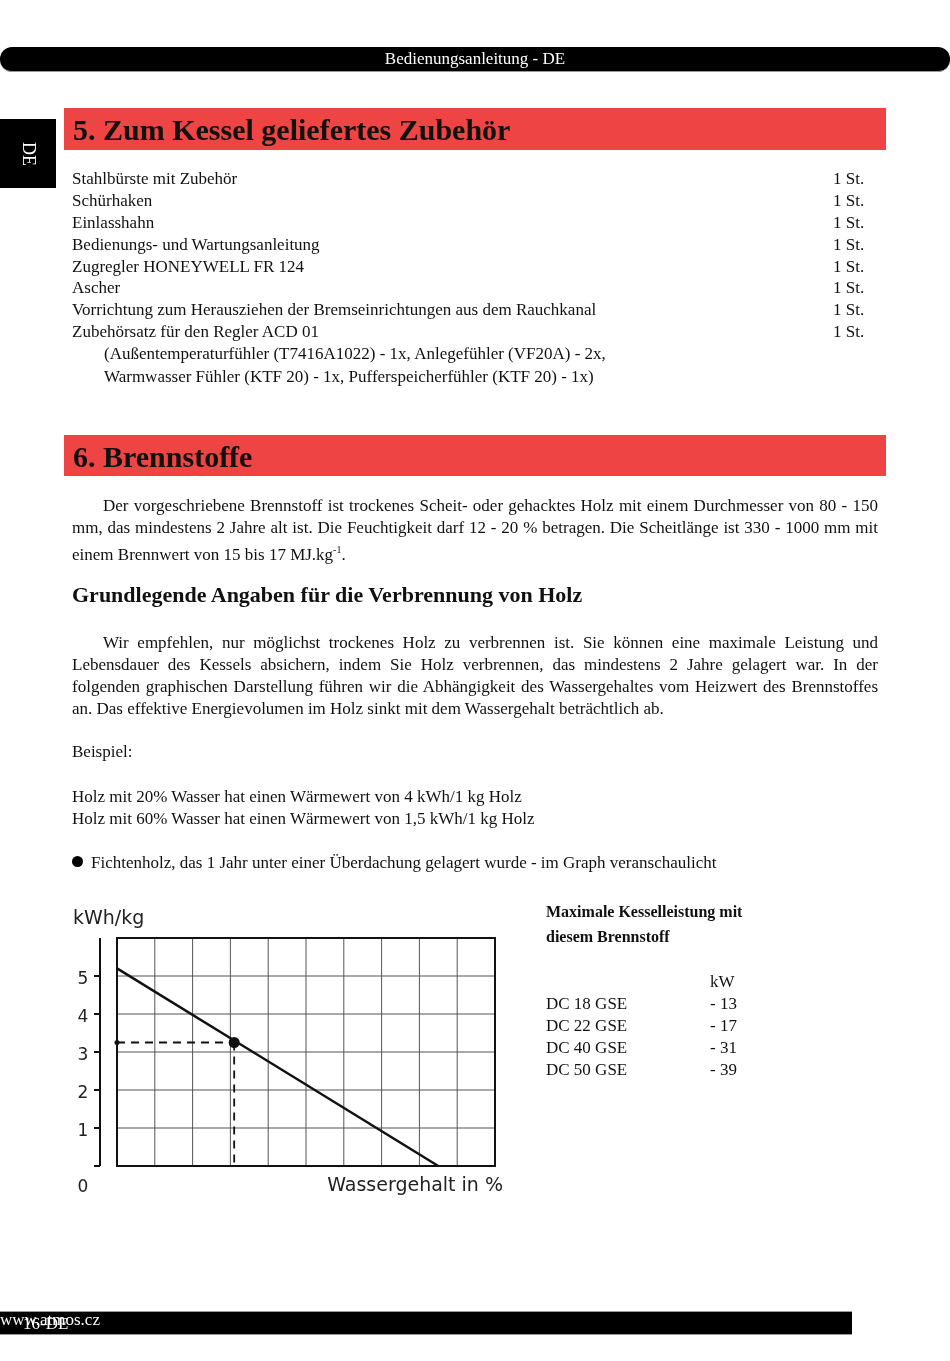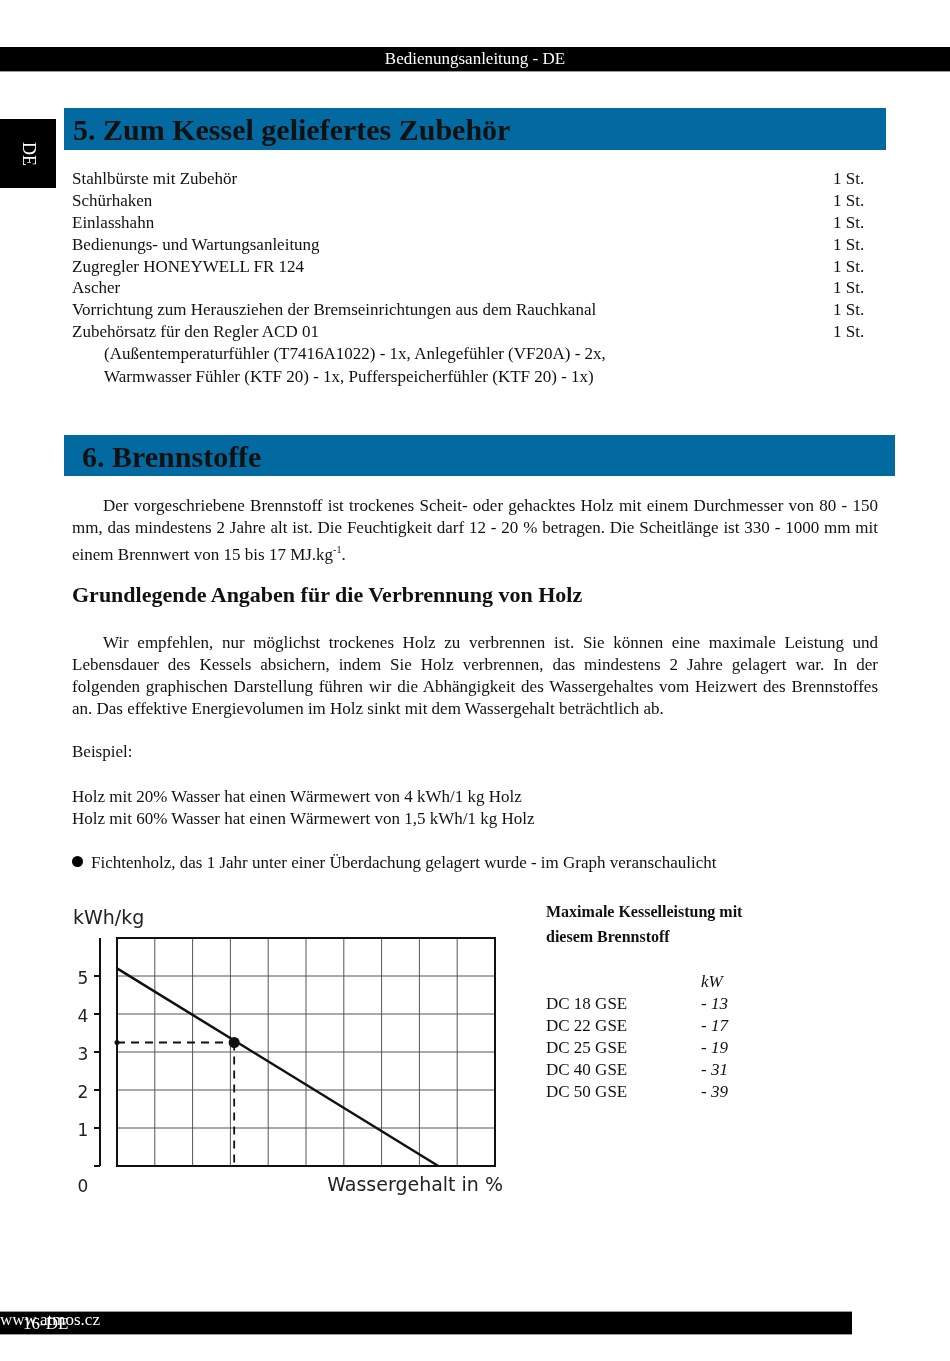--- a/index.html
+++ b/index.html
@@ -1,30 +1,30 @@
 <!DOCTYPE html>
 <html><head>
 <meta charset="utf-8">
 <style>
   html, body { margin: 0; padding: 0; background: #ffffff; }
   body { width: 950px; height: 1361px; position: relative; overflow: hidden;
          font-family: "Liberation Serif", "DejaVu Serif", serif; color: #111; }
 
   .top-bar { position: absolute; left: 0; top: 47px; width: 950px; height: 24px; background: #000;
-             border-bottom: 1px solid #999; color: #fff; text-align: center; font-size: 17px; line-height: 24px; }
+             border-bottom: 1px solid #999; color: #fff; text-align: center; font-size: 17px; line-height: 24px; border-radius: 12px; }
 
   .side-tab { position: absolute; left: 0; top: 119px; width: 56px; height: 69px; background: #000; }
   .side-tab span { position: absolute; left: 50%; top: 50%; transform: translate(-50%, -50%) rotate(90deg);
                    color: #fff; font-size: 18px; white-space: nowrap; }
 
-  .section-head { position: absolute; left: 64px; width: 822px; background: #0369a1; }
+  .section-head { position: absolute; left: 64px; width: 822px; background: #ef4444; }
   .section-head h2 { margin: 0; padding-left: 9px; font-size: 30px; font-weight: bold; }
   #s5 { top: 108px; height: 42px; }
   #s5 h2 { line-height: 44px; }
-  #s6 { top: 435px; height: 41px; padding-left: 9px; }
+  #s6 { top: 435px; height: 41px; }
   #s6 h2 { line-height: 44px; }
 
   .acc-list { position: absolute; left: 72px; top: 168px; width: 800px; font-size: 17px; line-height: 21.9px; }
   .acc-row { position: relative; height: 21.9px; }
   .acc-row .qty { position: absolute; left: 761px; top: 0; }
   .acc-sub { padding-left: 32px; height: 22.5px; }
 
   .para { position: absolute; left: 72px; width: 806px; font-size: 17px; line-height: 22px;
           text-align: justify; margin: 0; }
   .para .indent { display: inline-block; width: 31px; }
@@ -41,21 +41,21 @@
   .bullet { display: inline-block; width: 11px; height: 11px; border-radius: 50%; background: #000;
             margin-right: 8px; vertical-align: 1px; }
 
   .chart-wrap { position: absolute; left: 60px; top: 895px; width: 460px; height: 310px; }
   .chart-wrap svg { position: absolute; left: 0; top: 0; }
   .chart-text { font-family: "DejaVu Sans", "Liberation Sans", sans-serif; fill: #222; }
 
   .power-title { position: absolute; left: 546px; top: 899px; margin: 0; font-size: 16px; font-weight: bold; line-height: 25px; }
   .power-table { position: absolute; left: 546px; top: 971px; font-size: 17px; line-height: 22px; }
   .power-row { position: relative; height: 22px; width: 260px; }
-  .power-row .val { position: absolute; left: 155px; top: 0; font-style: italic; }
+  .power-row .val { position: absolute; left: 164px; top: 0; }
 
   .bottom-bar { position: absolute; left: 0; top: 1311px; width: 852px; height: 22px; background: #000;
                 border-top: 1px solid #999; border-bottom: 1px solid #999; color: #fff; font-size: 17px; line-height: 22px; }
   .bottom-bar .page { position: absolute; left: 23px; top: 1px; }
   .bottom-bar .url { position: absolute; left: 0; width: 950px; text-align: left; top: -3px; }
 </style>
 </head>
 <body>
 
 <div class="top-bar">
@@ -148,21 +148,20 @@
   <div>Maximale Kesselleistung mit</div>
   <div>diesem Brennstoff</div>
 </div>
 
 <div class="power-table">
   <div class="power-row">
       <span class="val">kW</span>
     </div>
   <div class="power-row"><span>DC 18 GSE</span><span class="val">- 13</span></div>
   <div class="power-row"><span>DC 22 GSE</span><span class="val">- 17</span></div>
-  <div class="power-row"><span>DC 25 GSE</span><span class="val">- 19</span></div>
   <div class="power-row"><span>DC 40 GSE</span><span class="val">- 31</span></div>
   <div class="power-row"><span>DC 50 GSE</span><span class="val">- 39</span></div>
 </div>
 
 <div class="bottom-bar">
   <span class="page">16-DE</span>
   <span class="url">www.atmos.cz</span>
 </div>
 
 </body></html>

